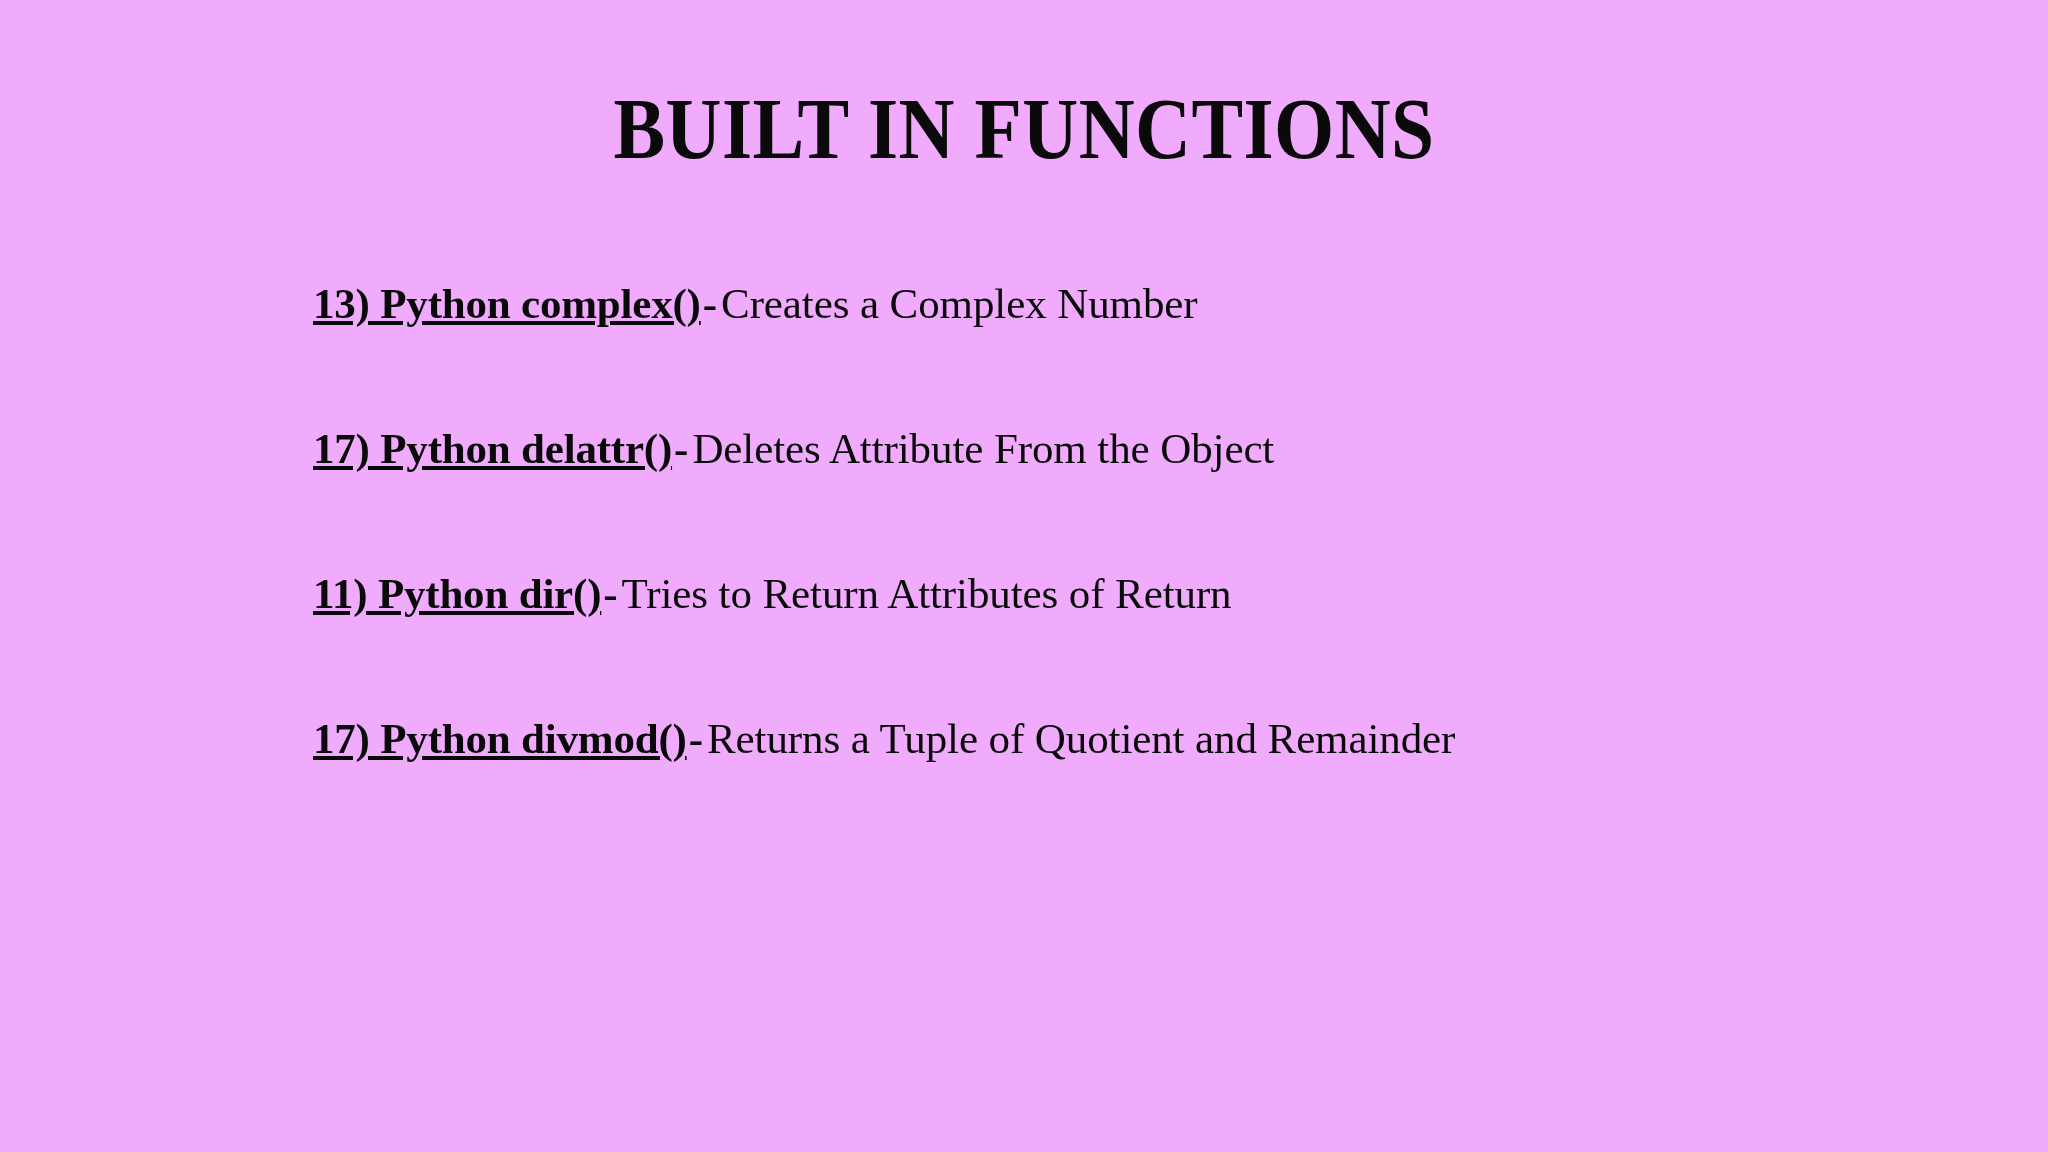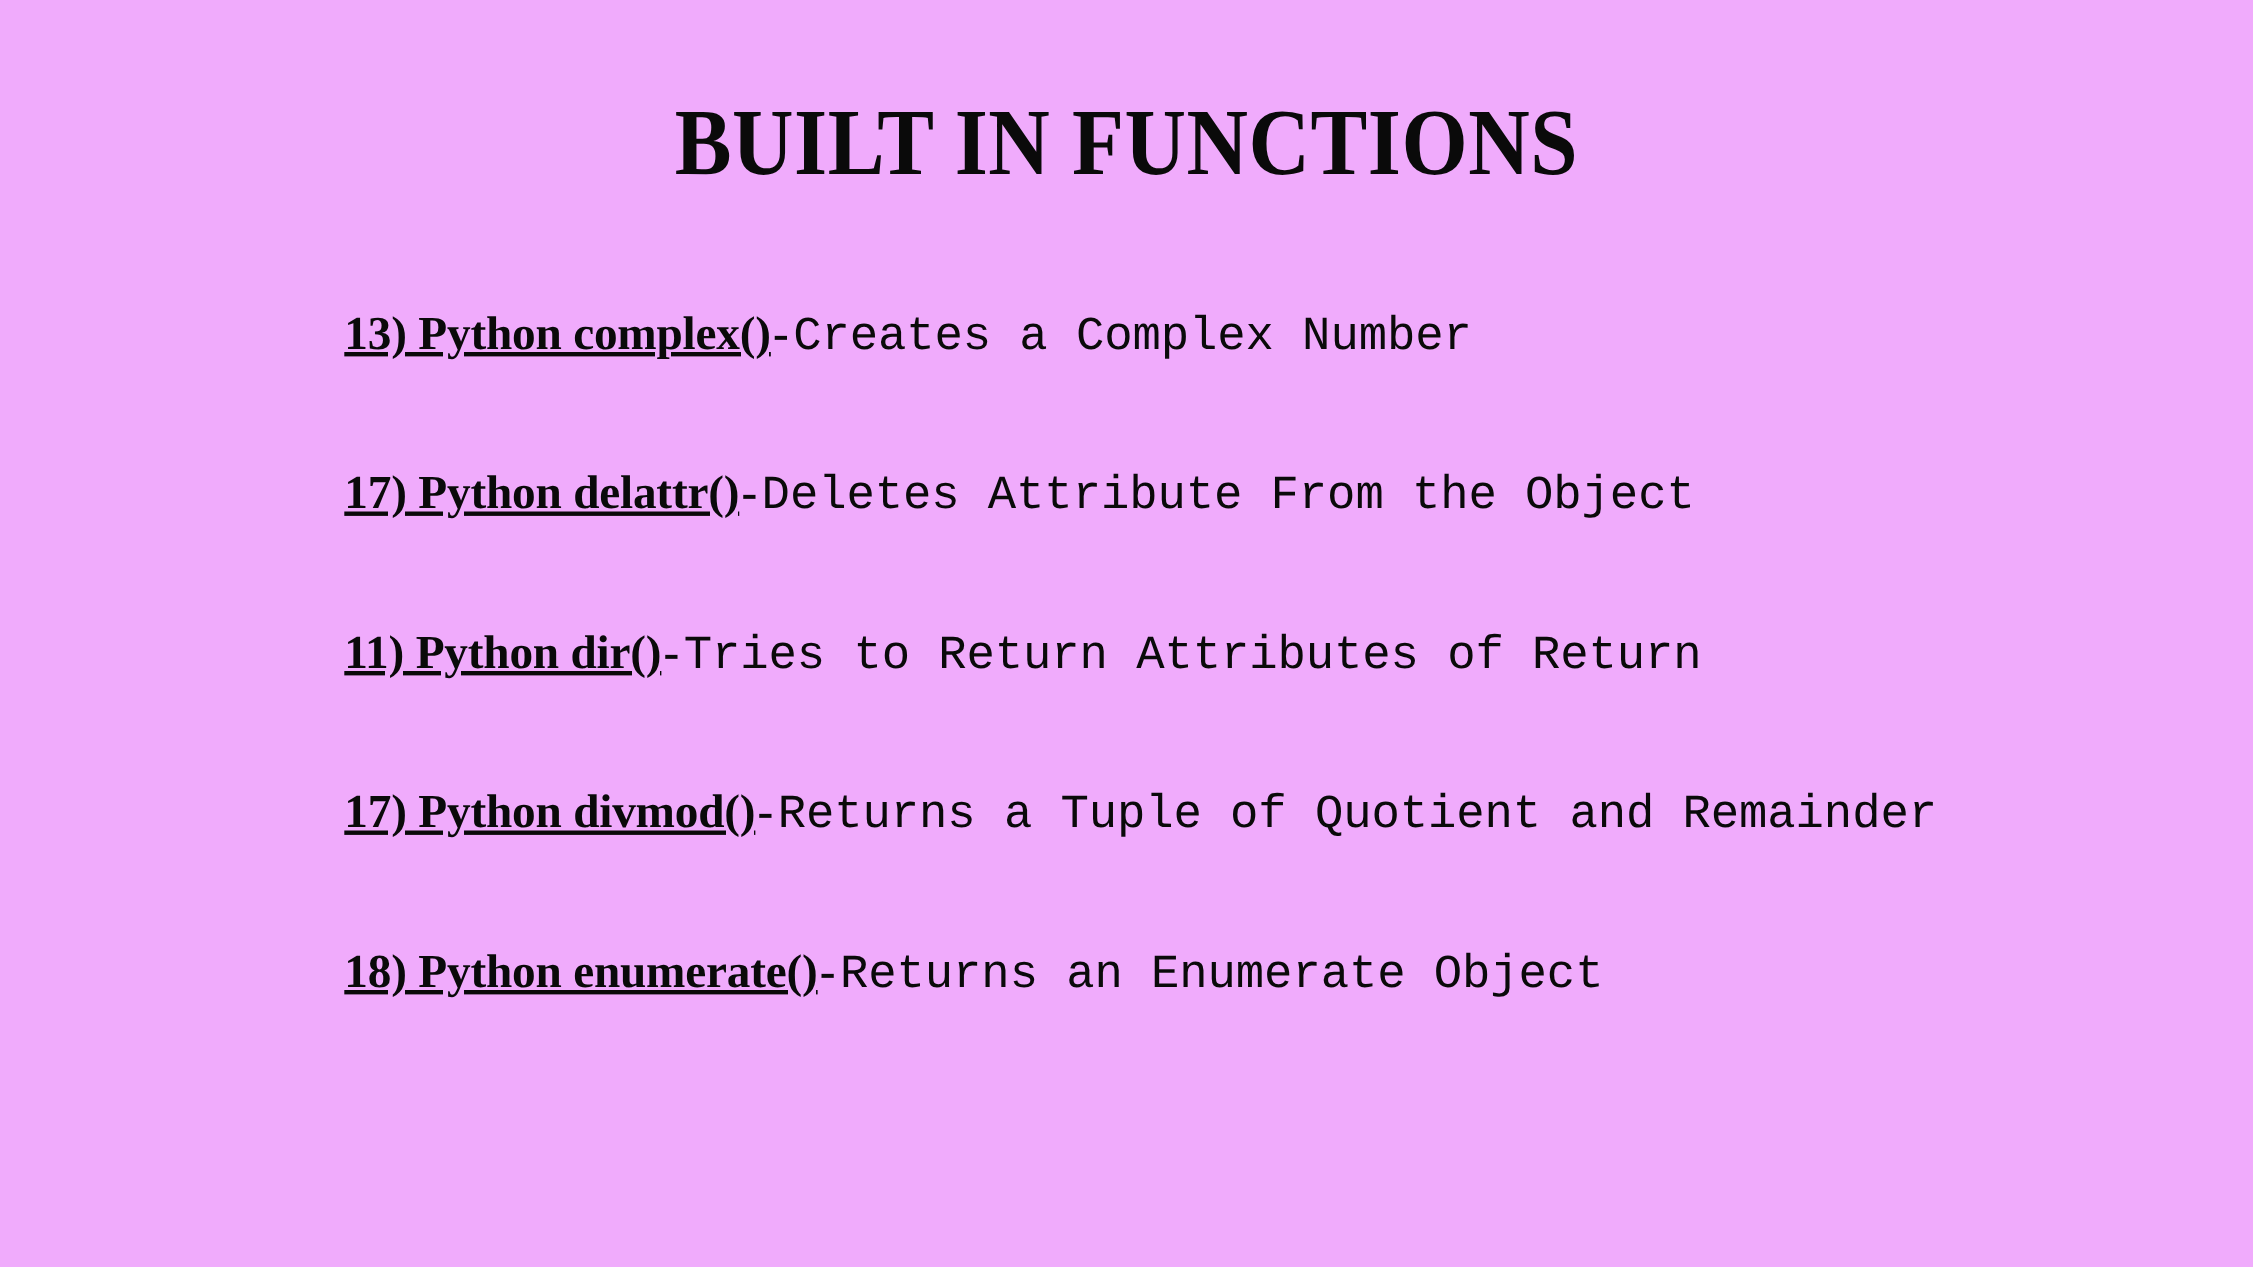--- a/index.html
+++ b/index.html
@@ -70,21 +70,21 @@
 
   .item-sep {
     font-weight: bold;
     font-family: "Liberation Serif", "DejaVu Serif", serif;
     padding-left: 2px;
     padding-right: 4px;
   }
 
   .item-desc {
     font-weight: normal;
-    font-family: Liberation Mono, monospace;
+    font-family: Liberation Serif, serif;
     letter-spacing: -0.1px;
     text-align: right;
   }
 </style>
 </head>
 <body>
 
 <div class="slide">
 
   <div class="slide-title">BUILT IN FUNCTIONS</div>
@@ -101,18 +101,15 @@
 
 
     <li class="content-item">
       <span class="item-term">11) Python dir()</span><span class="item-sep">-</span><span class="item-desc">Tries to Return Attributes of Return</span>
     </li>
 
     <li class="content-item">
       <span class="item-term">17) Python divmod()</span><span class="item-sep">-</span><span class="item-desc">Returns a Tuple of Quotient and Remainder</span>
     </li>
 
-    <li class="content-item">
-      <span class="item-term">18) Python enumerate()</span><span class="item-sep">-</span><span class="item-desc">Returns an Enumerate Object</span>
-    </li>
 
   </ul>
 </div>
 
 </body></html>

